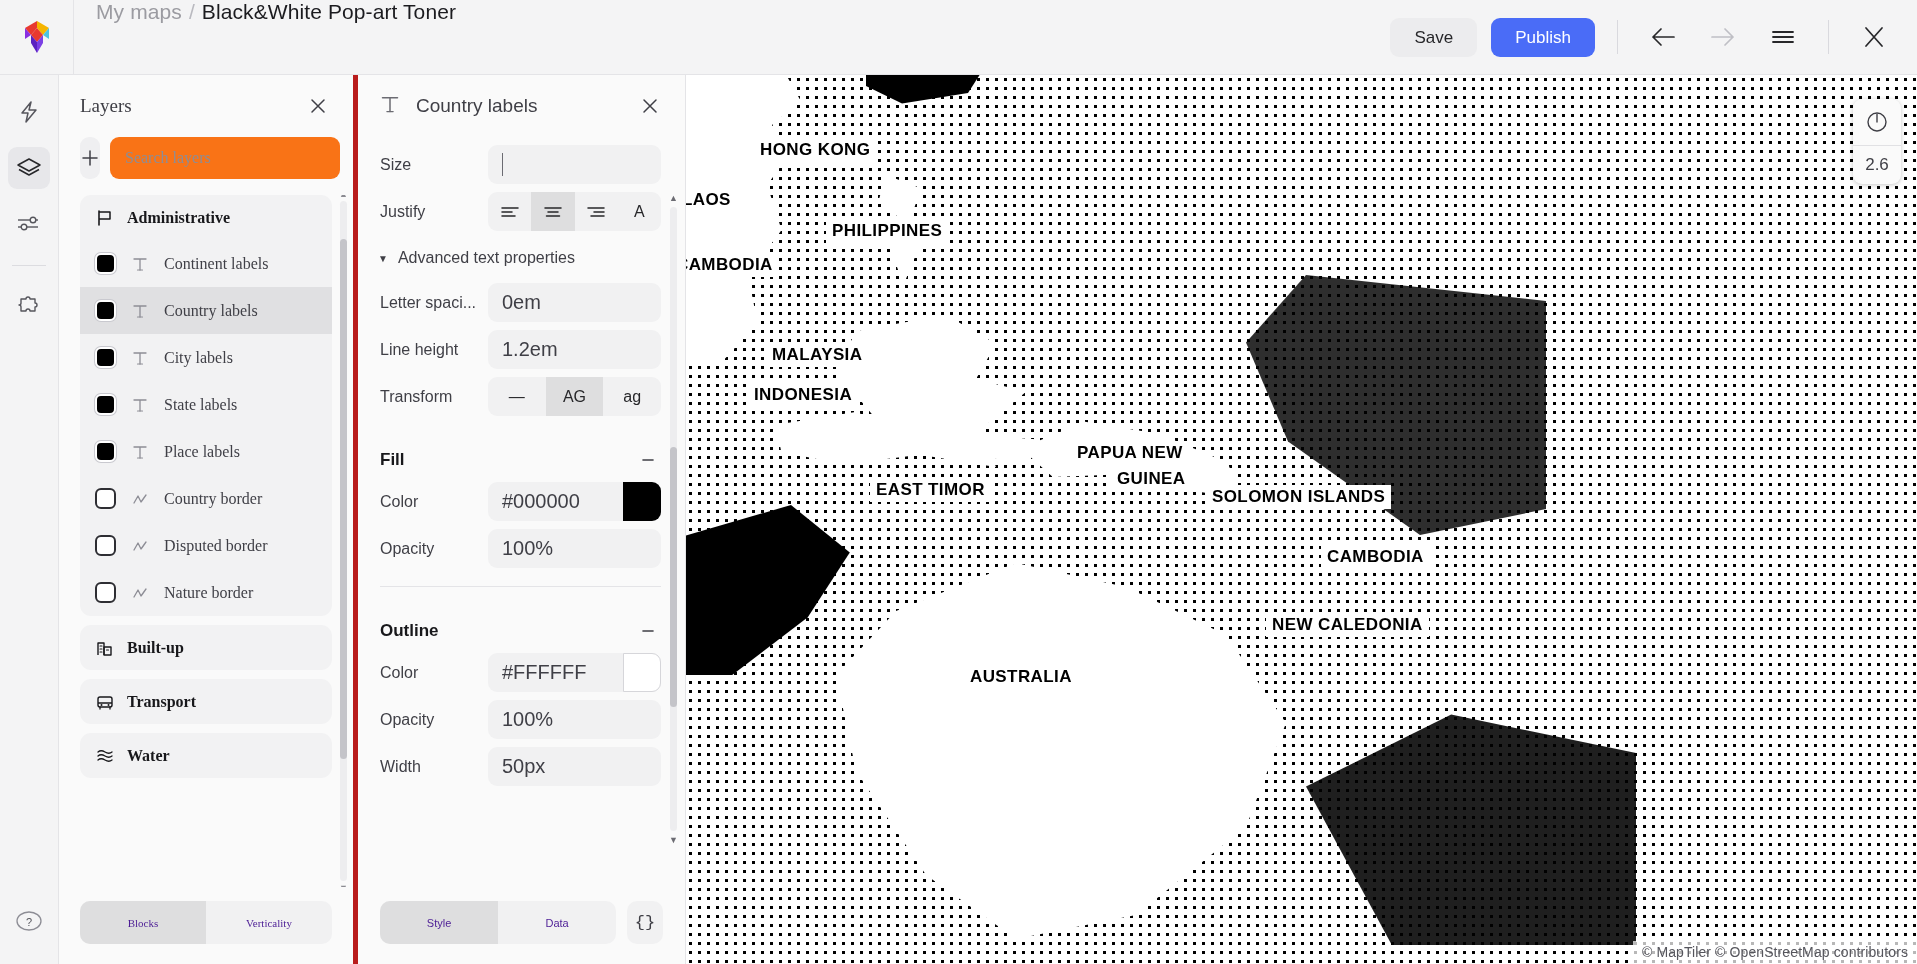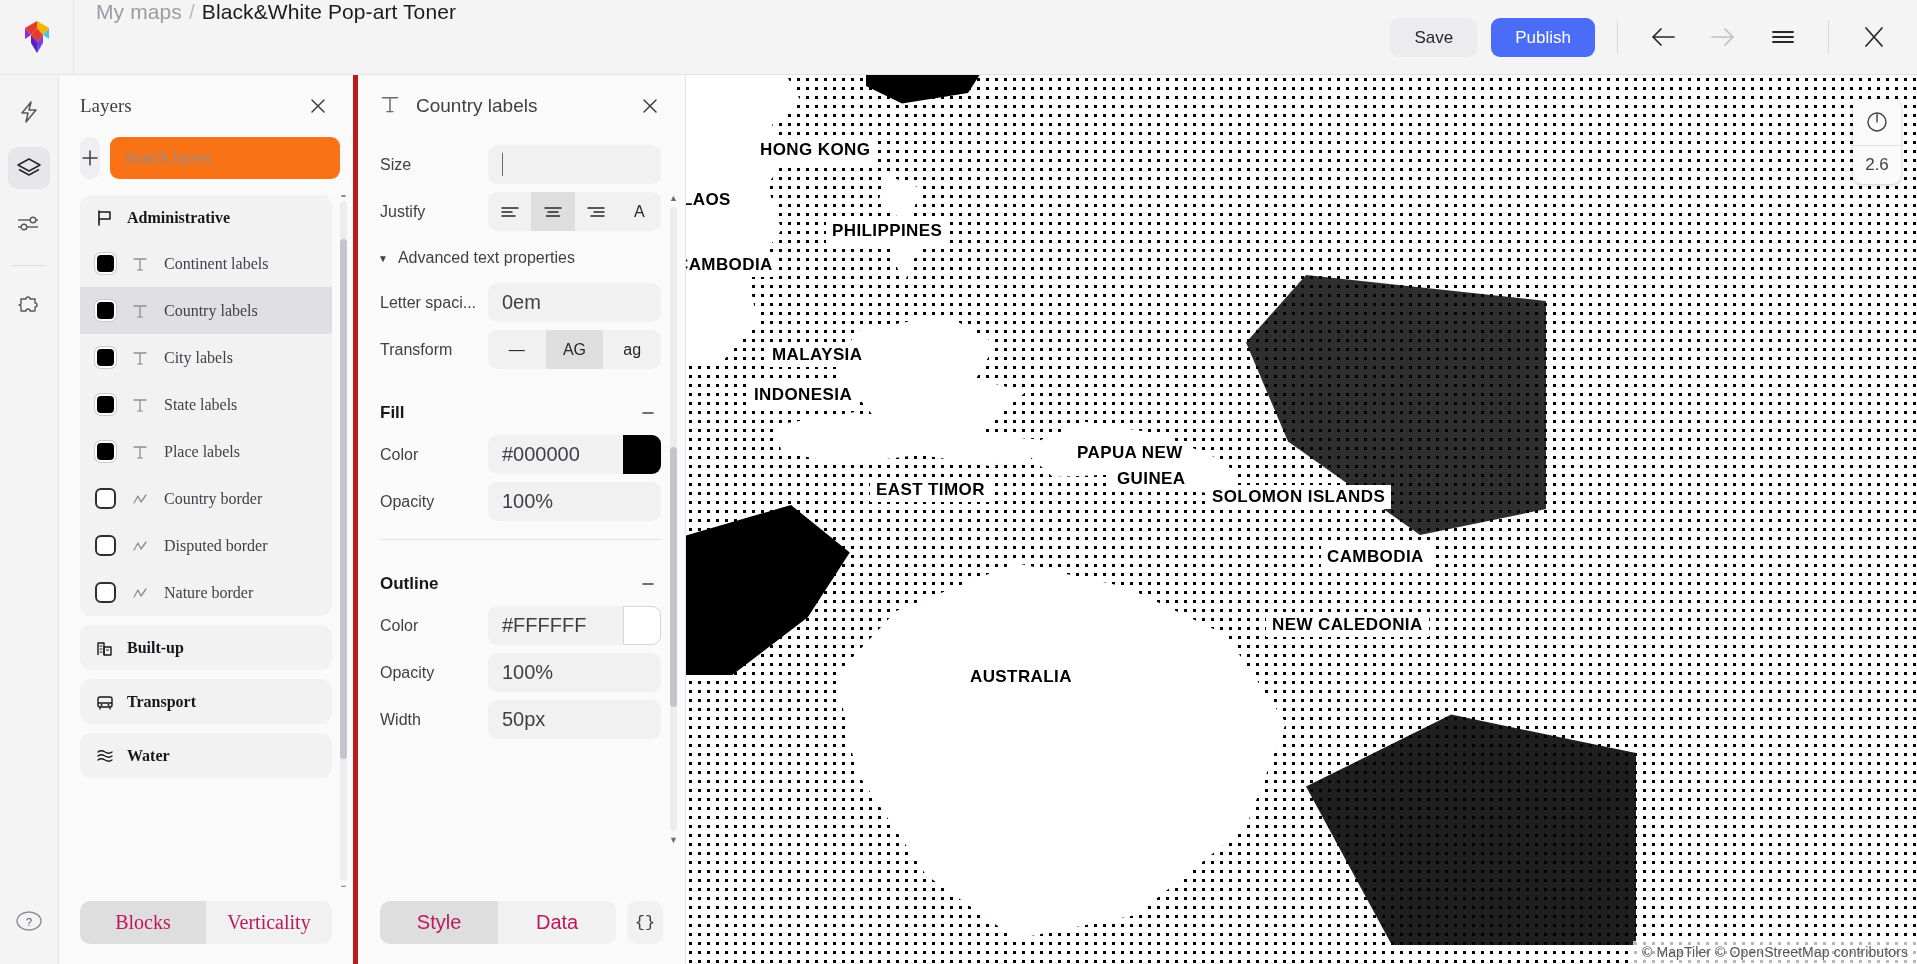--- a/index.html
+++ b/index.html
@@ -133,21 +133,21 @@
   .rail-scrollbar .arrow.down { bottom: -12px; }
 
   .seg-footer {
     padding: 14px 21px 20px; display: flex;
   }
   .segmented {
     display: flex; background: #f1f1f2; border-radius: 10px; overflow: hidden; width: 100%;
   }
   .segmented .seg {
     flex: 1 1 0; height: 43px; border: none; background: transparent; cursor: pointer;
-    font-family: inherit; font-size: 20px; color: #be185d;
+    font-family: inherit; font-size: 11px; color: #4c1d95;
   }
   .segmented .seg.active { background: #dededf; }
 
   
   .props-panel {
     width: 328px; flex: 0 0 328px;
     background: #fafafa; border-right: 1px solid #e4e4e7;
     display: flex; flex-direction: column; min-height: 0; position: relative;
   }
   .props-head { height: 62px; display: flex; align-items: center; padding: 0 18px 0 22px; gap: 16px; }
@@ -554,20 +554,24 @@
         <div class="disclosure">
           <span class="caret">▼</span>
           <span>Advanced text properties</span>
         </div>
 
         <div class="prop-row">
           <span class="prop-label">Letter spaci...</span>
           <span class="prop-field">0em</span>
         </div>
 
+        <div class="prop-row">
+          <span class="prop-label">Line height</span>
+          <span class="prop-field">1.2em</span>
+        </div>
 
         <div class="prop-row">
           <span class="prop-label">Transform</span>
           <div class="btn-group">
             <button class="gbtn">—</button>
             <button class="gbtn active">AG</button>
             <button class="gbtn">ag</button>
           </div>
         </div>
 

